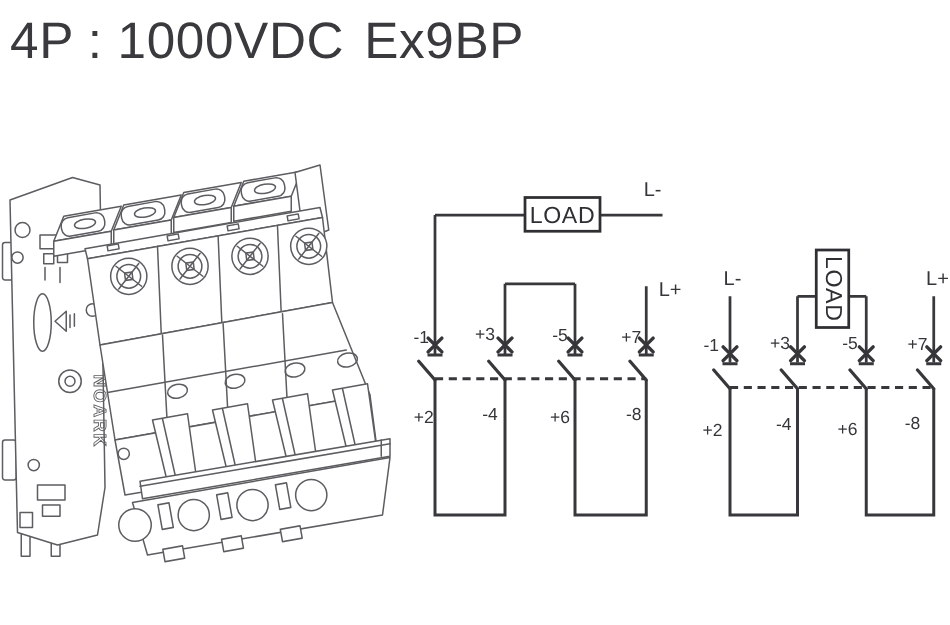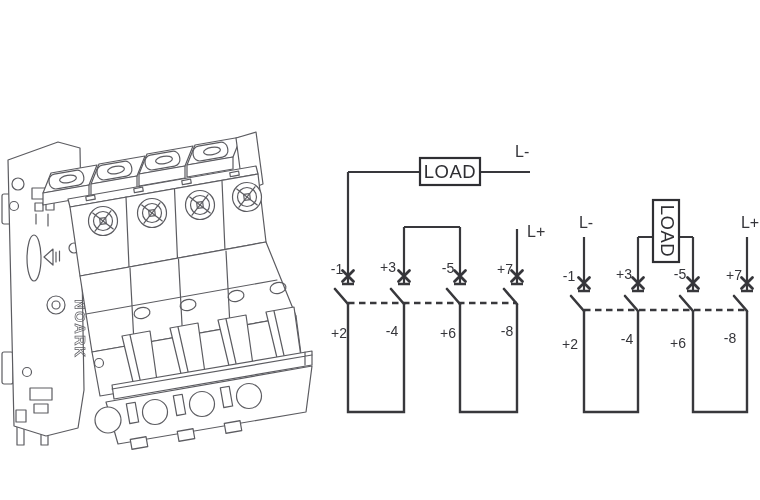--- a/index.html
+++ b/index.html
@@ -21,20 +21,23 @@
   .lbl-big{fill:#35353a;font-family:"Liberation Sans","DejaVu Sans",sans-serif;font-size:16px;}
   .lbl-load{fill:#2f2f33;font-family:"Liberation Sans","DejaVu Sans",sans-serif;font-size:18.5px;letter-spacing:0.5px;}
   .brand{font-family:"Liberation Sans","DejaVu Sans",sans-serif;font-size:14px;font-weight:bold;
          fill:none;stroke:#5c5c61;stroke-width:0.7;letter-spacing:1.5px;}
 </style>
 </head>
 <body>
 
 <div id="page">
 
+  <div id="title">
+    <span class="t-left">4P : 1000VDC</span><span>Ex9BP</span>
+  </div>
 
   <svg style="left:0;top:90px" width="340" height="398" viewBox="0 0 340 398">
 
     <g>
       <rect class="draw-f" x="2" y="104" width="10" height="30" rx="2"></rect>
       <rect class="draw-f" x="2" y="262" width="11" height="32" rx="2"></rect>
       <rect class="draw-f" x="17" y="283" width="7" height="72"></rect>
       <rect class="draw-f" x="41" y="307" width="7" height="48"></rect>
       <path class="draw-f" d="M8,70 L58,52 L80,58 L84,300 L78,338 L46,346 L14,336 Z"></path>
       <circle class="draw" cx="18" cy="94" r="6"></circle>

